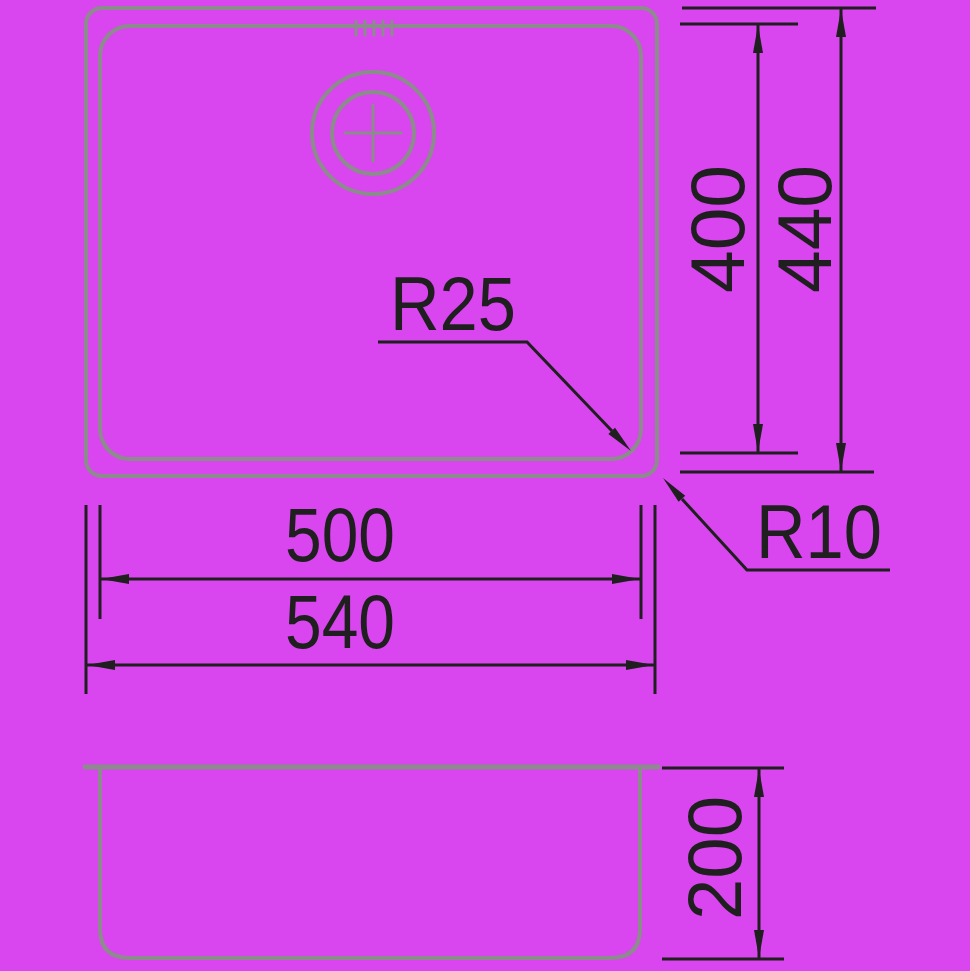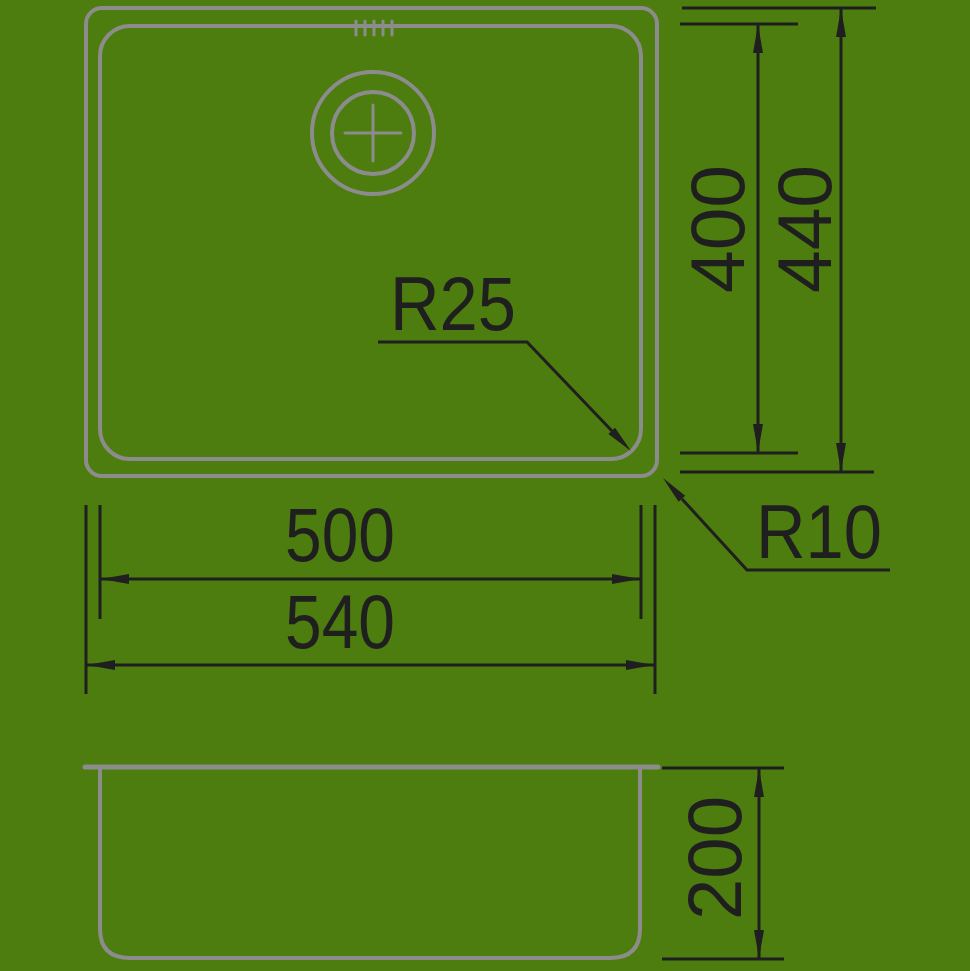--- a/index.html
+++ b/index.html
@@ -8,21 +8,21 @@
     width: 970px;
     height: 971px;
     background: #ffffff;
     overflow: hidden;
     font-family: "Liberation Sans", sans-serif;
   }
   .drawing-wrap {
     position: relative;
     width: 970px;
     height: 971px;
-    background: #4d7c0f;
+    background: #d946ef;
   }
   svg { display: block; }
   .outline {
     fill: none;
     stroke: #8c8c8c;
     stroke-width: 4;
     stroke-linecap: round;
   }
   .outline-thick { stroke-width: 5; }
   .tick { stroke: #8c8c8c; stroke-width: 3; stroke-linecap: round; }

